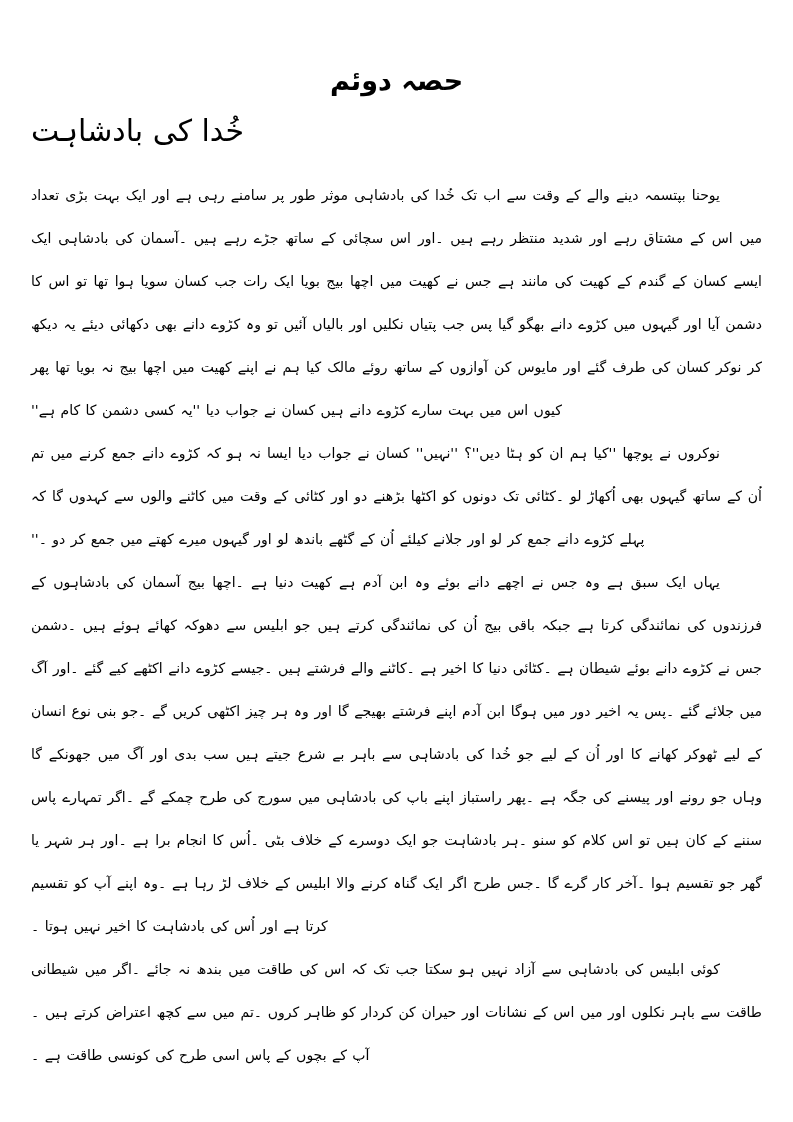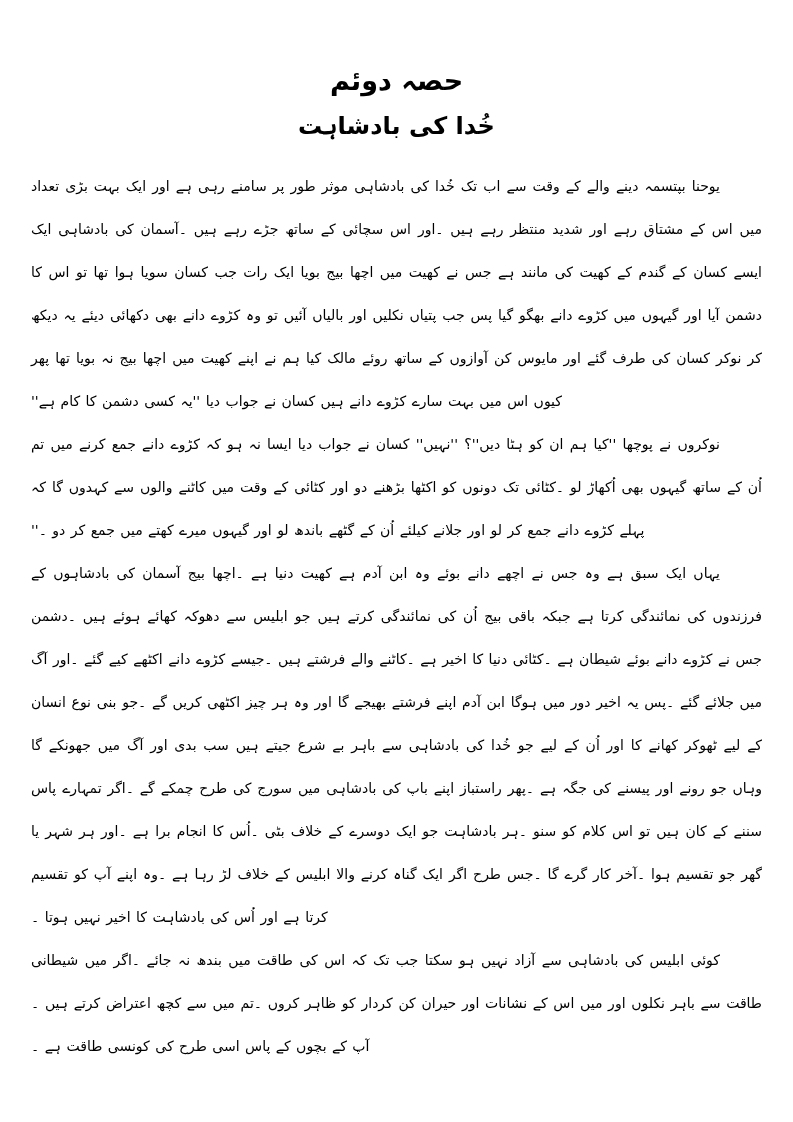--- a/index.html
+++ b/index.html
@@ -22,23 +22,23 @@
   .section-title {
     margin: 0 0 10px 0;
     text-align: center;
     font-size: 27px;
     font-weight: bold;
     line-height: 1.4;
     direction: rtl;
   }
   .page-heading {
     margin: 0 0 22px 0;
-    text-align: center;
-    font-size: 24px;
-    font-weight: bold;
+    text-align: left;
+    font-size: 30px;
+    font-weight: normal;
     line-height: 1.4;
     direction: rtl;
   }
   .body-text {
     direction: rtl;
   }
   .body-text p {
     margin: 0;
     direction: rtl;
     unicode-bidi: embed;

